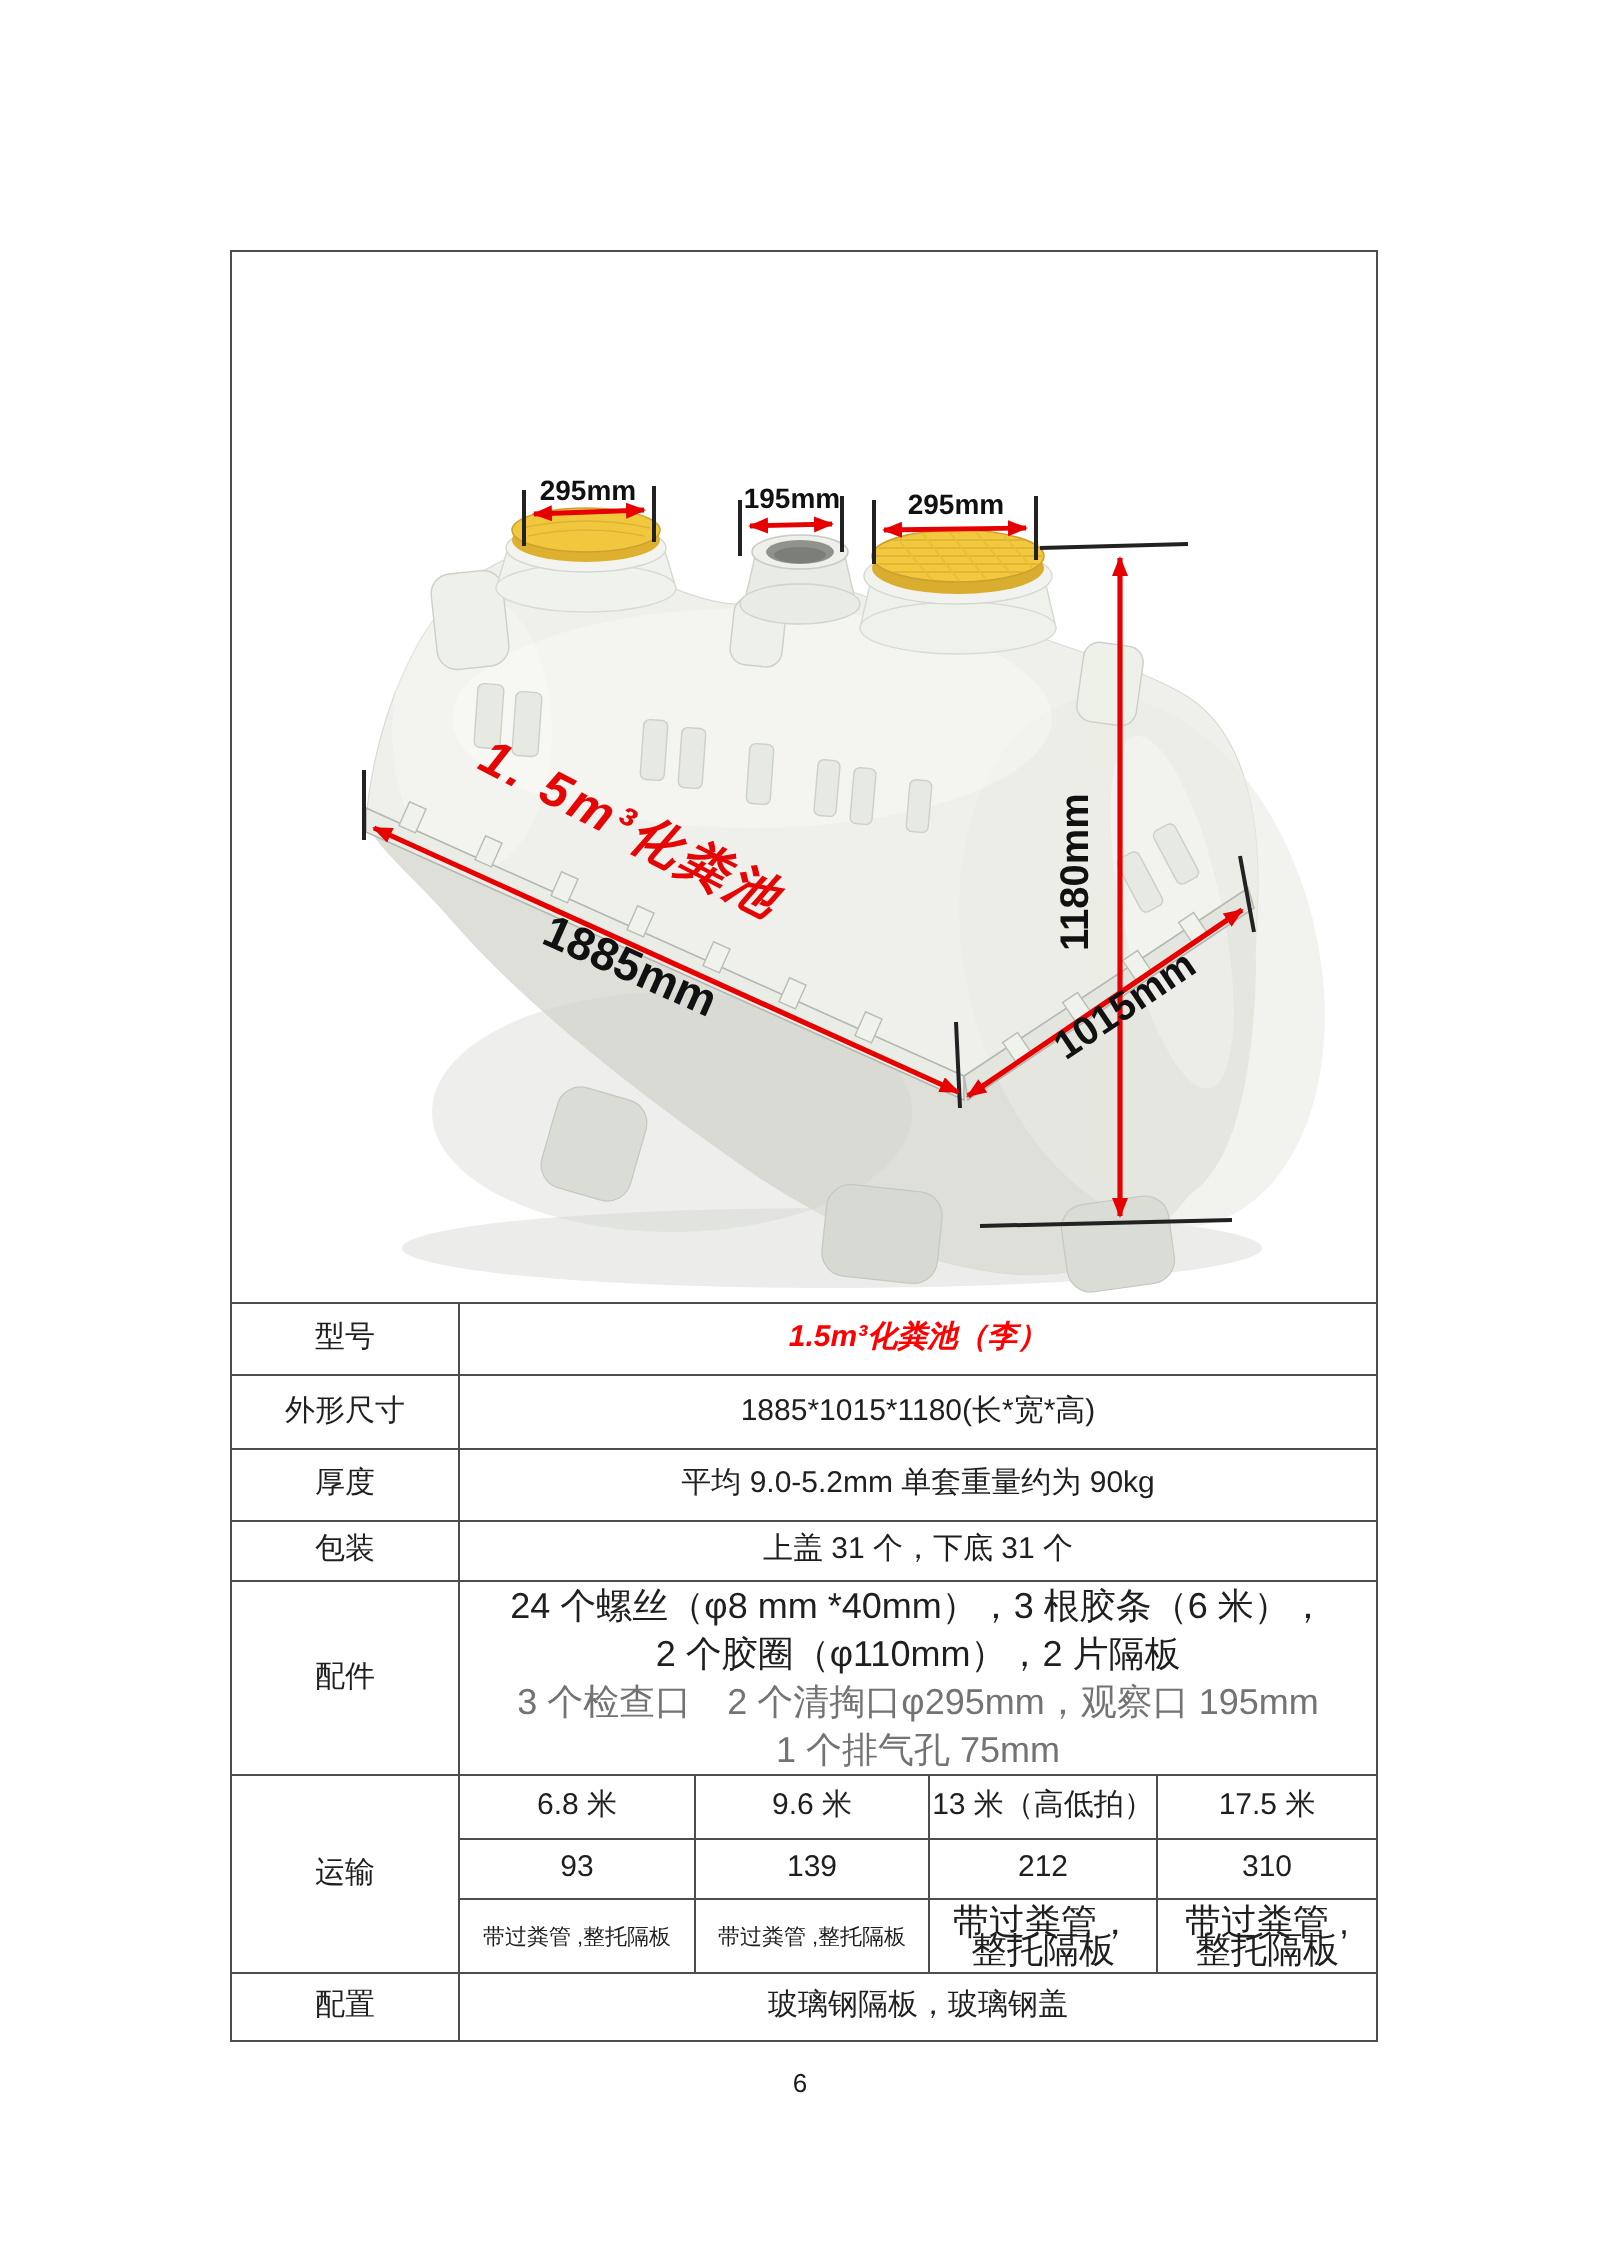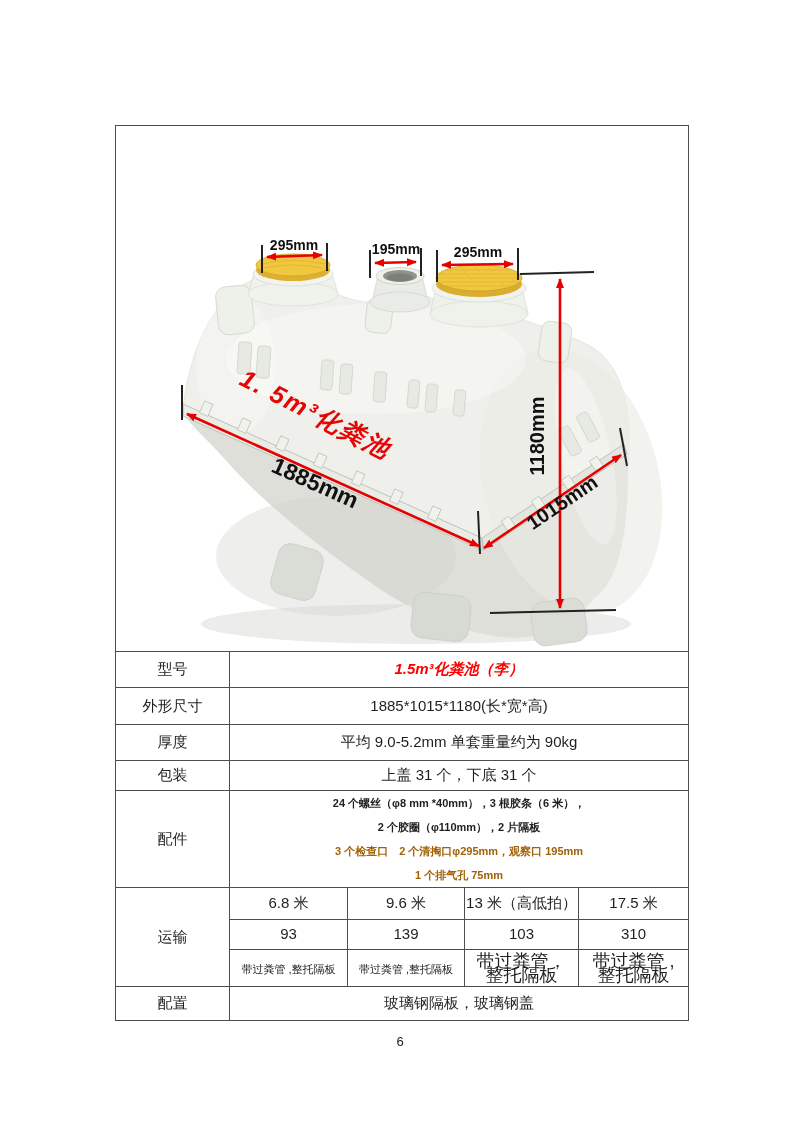--- a/index.html
+++ b/index.html
@@ -12,23 +12,23 @@
   table.spec td{
     border:1px solid #4d4d4d;text-align:center;vertical-align:middle;
     font-size:15px;padding:0;line-height:1.25;color:#1f1f1f;
   }
   td.photo-cell{height:525px;background:#ffffff;padding:0;}
   td.lbl{font-size:15px;}
   .r-model{height:36px;} .r-size{height:37px;} .r-thick{height:36px;}
   .r-pack{height:30px;} .r-acc{height:97px;}
   .r-tr1{height:32px;} .r-tr2{height:30px;} .r-tr3{height:37px;}
   .r-conf{height:34px;}
-  .red{color:#a16207;}
+  .red{color:#737373;}
   .model-val{color:#ff0000;font-weight:bold;font-size:15px;font-style:italic;}
-  .acc-line{line-height:24px;font-size:11px;font-weight:bold;}
+  .acc-line{line-height:24px;font-size:18px;}
   .note{font-size:11px;line-height:14px;}
   .note.wrap{font-size:18px;padding:0 10px;display:block;}
   .nowrap{white-space:nowrap;}
   .pagenum{position:absolute;top:1034px;left:0;width:800px;text-align:center;font-size:13px;color:#1a1a1a;}
   svg{display:block;}
 </style>
 </head>
 <body>
 
 <div class="sheet">
@@ -226,21 +226,21 @@
   <tr class="r-tr1">
     <td class="lbl" rowspan="3">运输</td>
     <td class="nowrap">6.8 米</td>
     <td class="nowrap">9.6 米</td>
     <td class="nowrap">13 米（高低拍）</td>
     <td class="nowrap">17.5 米</td>
   </tr>
   <tr class="r-tr2">
     <td>93</td>
     <td>139</td>
-    <td>103</td>
+    <td>212</td>
     <td>310</td>
   </tr>
   <tr class="r-tr3">
     <td><span class="note nowrap">带过粪管 ,整托隔板</span></td>
     <td><span class="note nowrap">带过粪管 ,整托隔板</span></td>
     <td>
             <span class="note wrap">带过粪管，整托隔板</span>
           </td>
     <td>
             <span class="note wrap">带过粪管 ,整托隔板</span>

